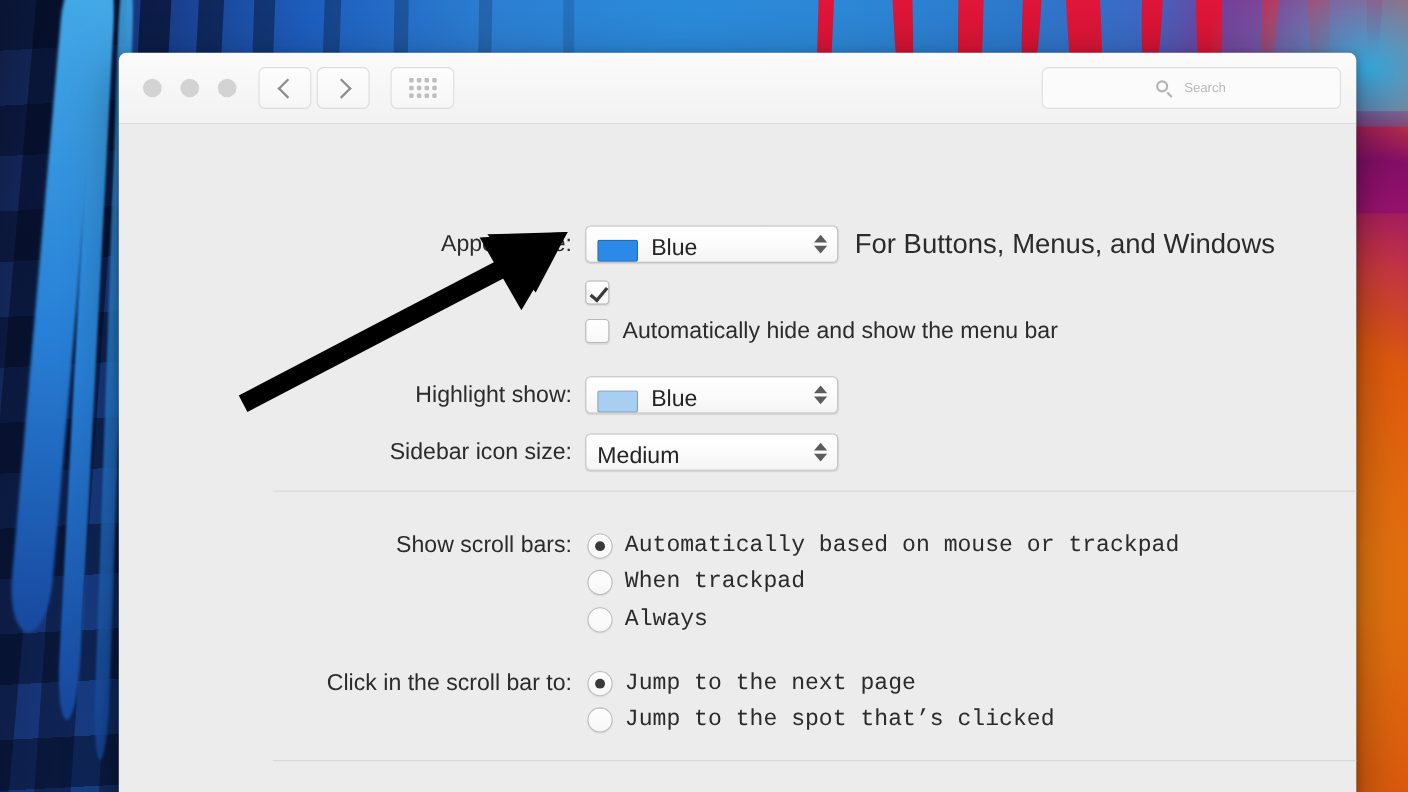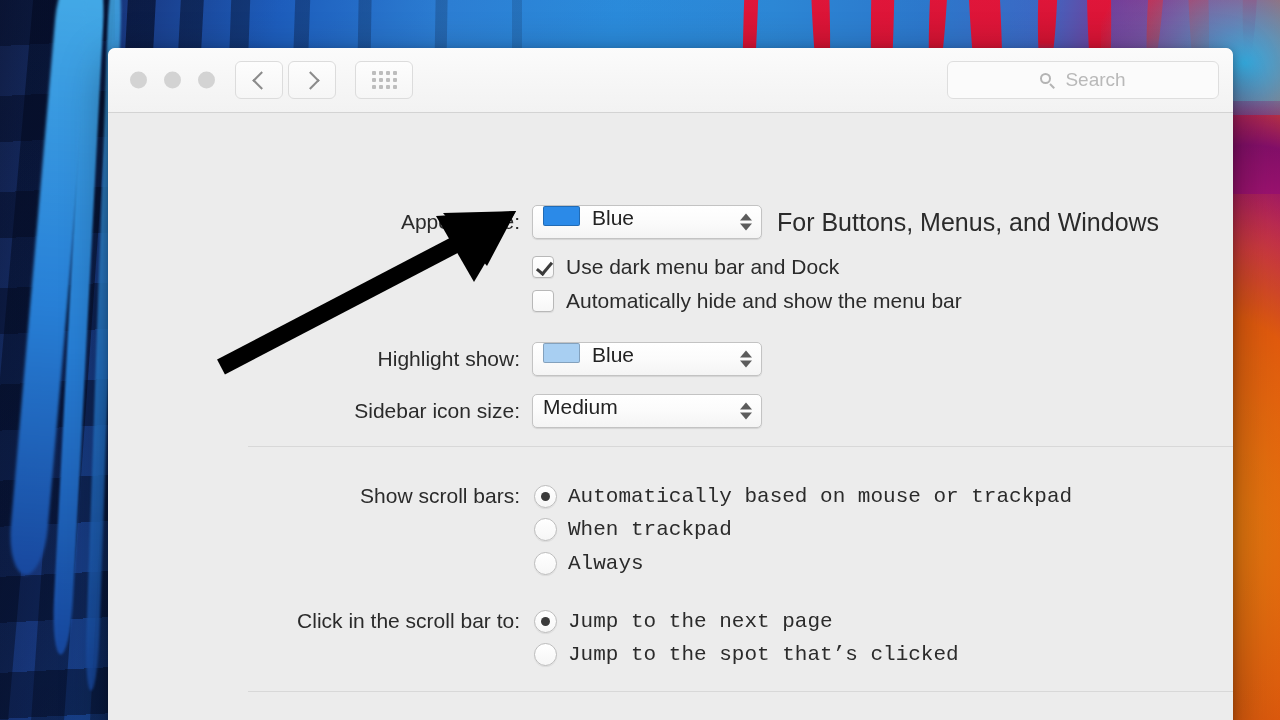--- a/index.html
+++ b/index.html
@@ -94,39 +94,39 @@
 
   #search-field {
     position: absolute; right: 14px; top: 50%; transform: translateY(-50%);
     width: 272px; height: 38px; border-radius: 6px;
     background: #fbfbfb; border: 1px solid #dedede;
     display: flex; align-items: center; justify-content: center; gap: 10px;
   }
   .mag { position: relative; width: 15px; height: 15px; }
   .mag .ring { position: absolute; left: 0; top: 0; width: 11px; height: 11px; border: 2px solid #b4b4b4; border-radius: 50%; }
   .mag .handle { position: absolute; left: 10px; top: 10px; width: 6px; height: 2px; background: #b4b4b4; transform: rotate(45deg); transform-origin: left center; }
-  #search-placeholder { font-size: 19px; color: #b9b9b9; }
+  #search-placeholder { font-size: 12px; color: #b9b9b9; }
 
   
   #content { position: relative; padding: 0; height: 625px; }
 
   .row { position: absolute; display: flex; align-items: center; }
   .label {
     font-size: 21px; color: #2b2b2b; text-align: right;
     white-space: nowrap;
   }
   .hint { font-size: 25px; color: #2b2b2b; white-space: nowrap; }
 
   
   .popup {
     height: 34px; border-radius: 5px;
     background: linear-gradient(180deg,#ffffff 0%, #fbfbfb 52%, #f4f4f4 100%);
     border: 1px solid #c3c3c3;
     box-shadow: 0 1px 1px rgba(0,0,0,.10);
-    display: flex; align-items: flex-start; padding: 0 8px 0 10px;
+    display: flex; align-items: flex-end; padding: 0 8px 0 10px;
     position: relative;
   }
   .popup .ptext { font-size: 21px; color: #232323; white-space: nowrap; }
   .swatch { width: 37px; height: 20px; border-radius: 2px; border: 1px solid rgba(0,0,0,.22); margin-right: 12px; flex: 0 0 auto; }
   .steppers {
     position: absolute; right: 9px; top: 50%; transform: translateY(-50%);
     display: flex; flex-direction: column; align-items: center; gap: 3px;
   }
   .steppers .up, .steppers .dn {
     width: 0; height: 0; border-left: 6px solid transparent; border-right: 6px solid transparent;
@@ -267,21 +267,20 @@
               <span class="dn"></span>
             </span>
         </div>
         <span class="hint" style="margin-left:15px;">For Buttons, Menus, and Windows</span>
       </div>
 
       <div class="row" style="left:0; top:142px; width:100%;">
         <span style="width:412px;"></span>
         <div class="cb-row" style="margin-left:12px;">
           <span class="checkbox checked"></span>
-          <span class="cb-label">Use dark menu bar and Dock</span>
         </div>
       </div>
 
       <div class="row" style="left:0; top:176px; width:100%;">
         <span style="width:412px;"></span>
         <div class="cb-row" style="margin-left:12px;">
           <span class="checkbox"></span>
           <span class="cb-label">Automatically hide and show the menu bar</span>
         </div>
       </div>

